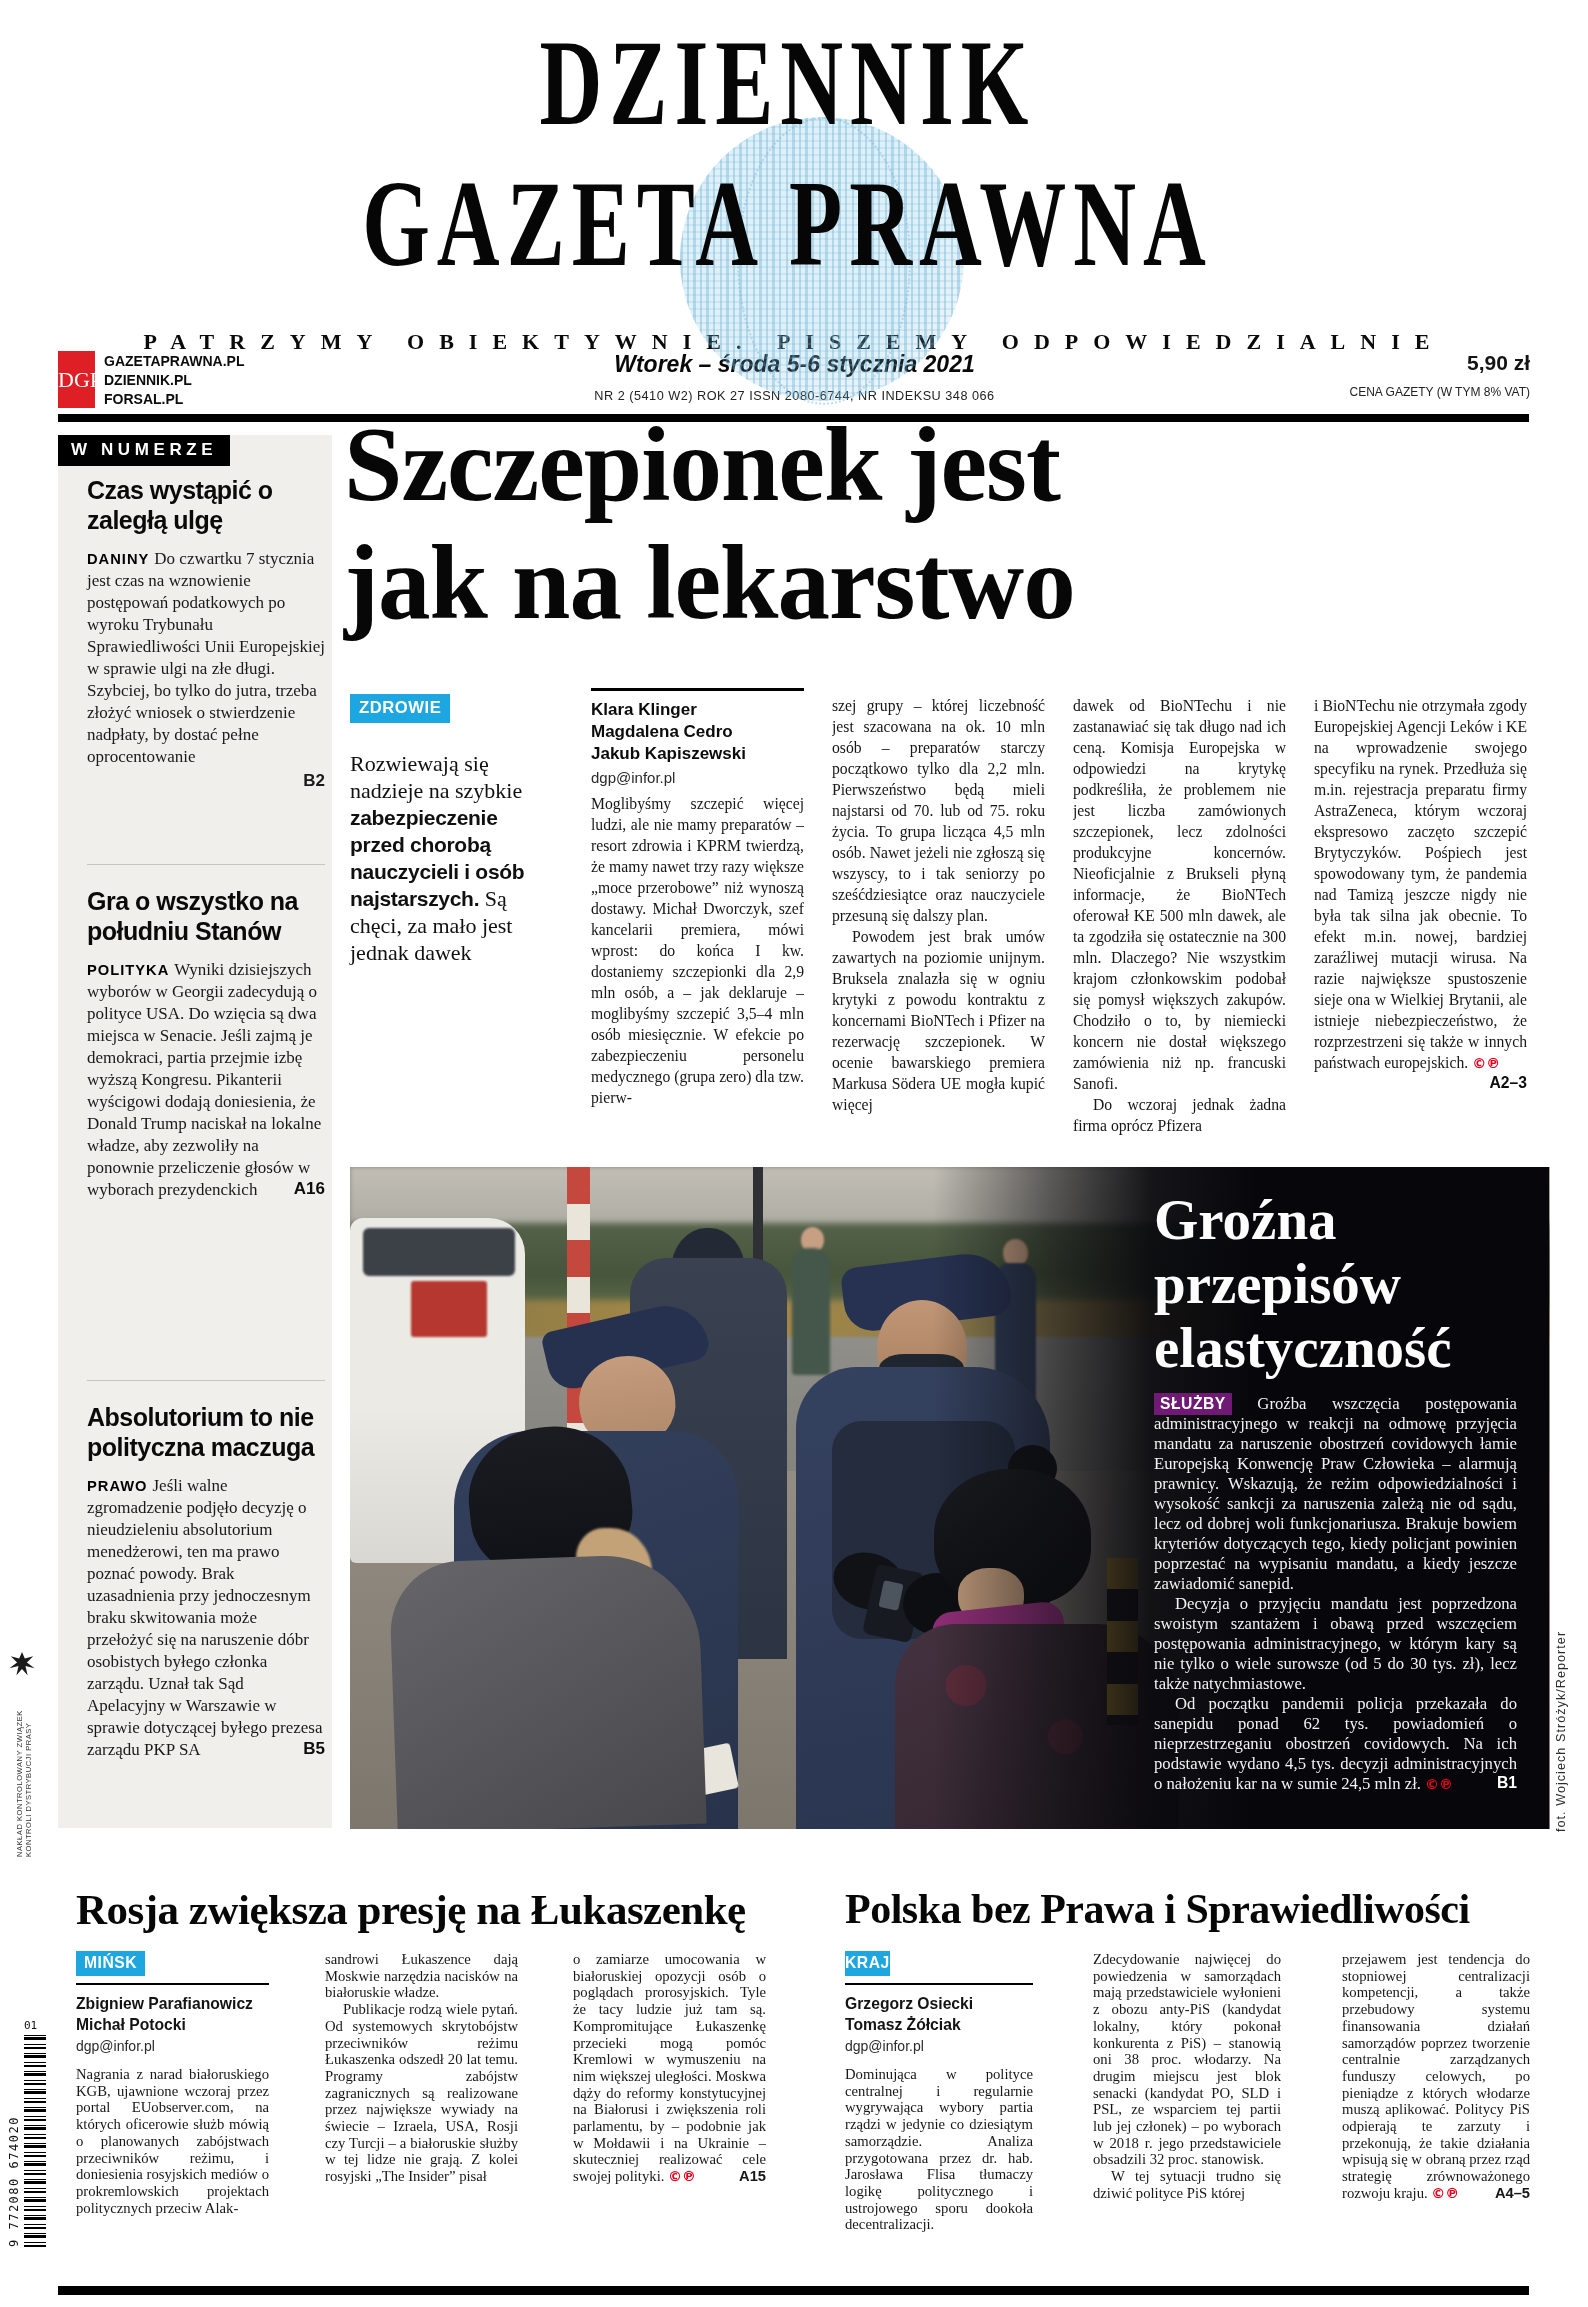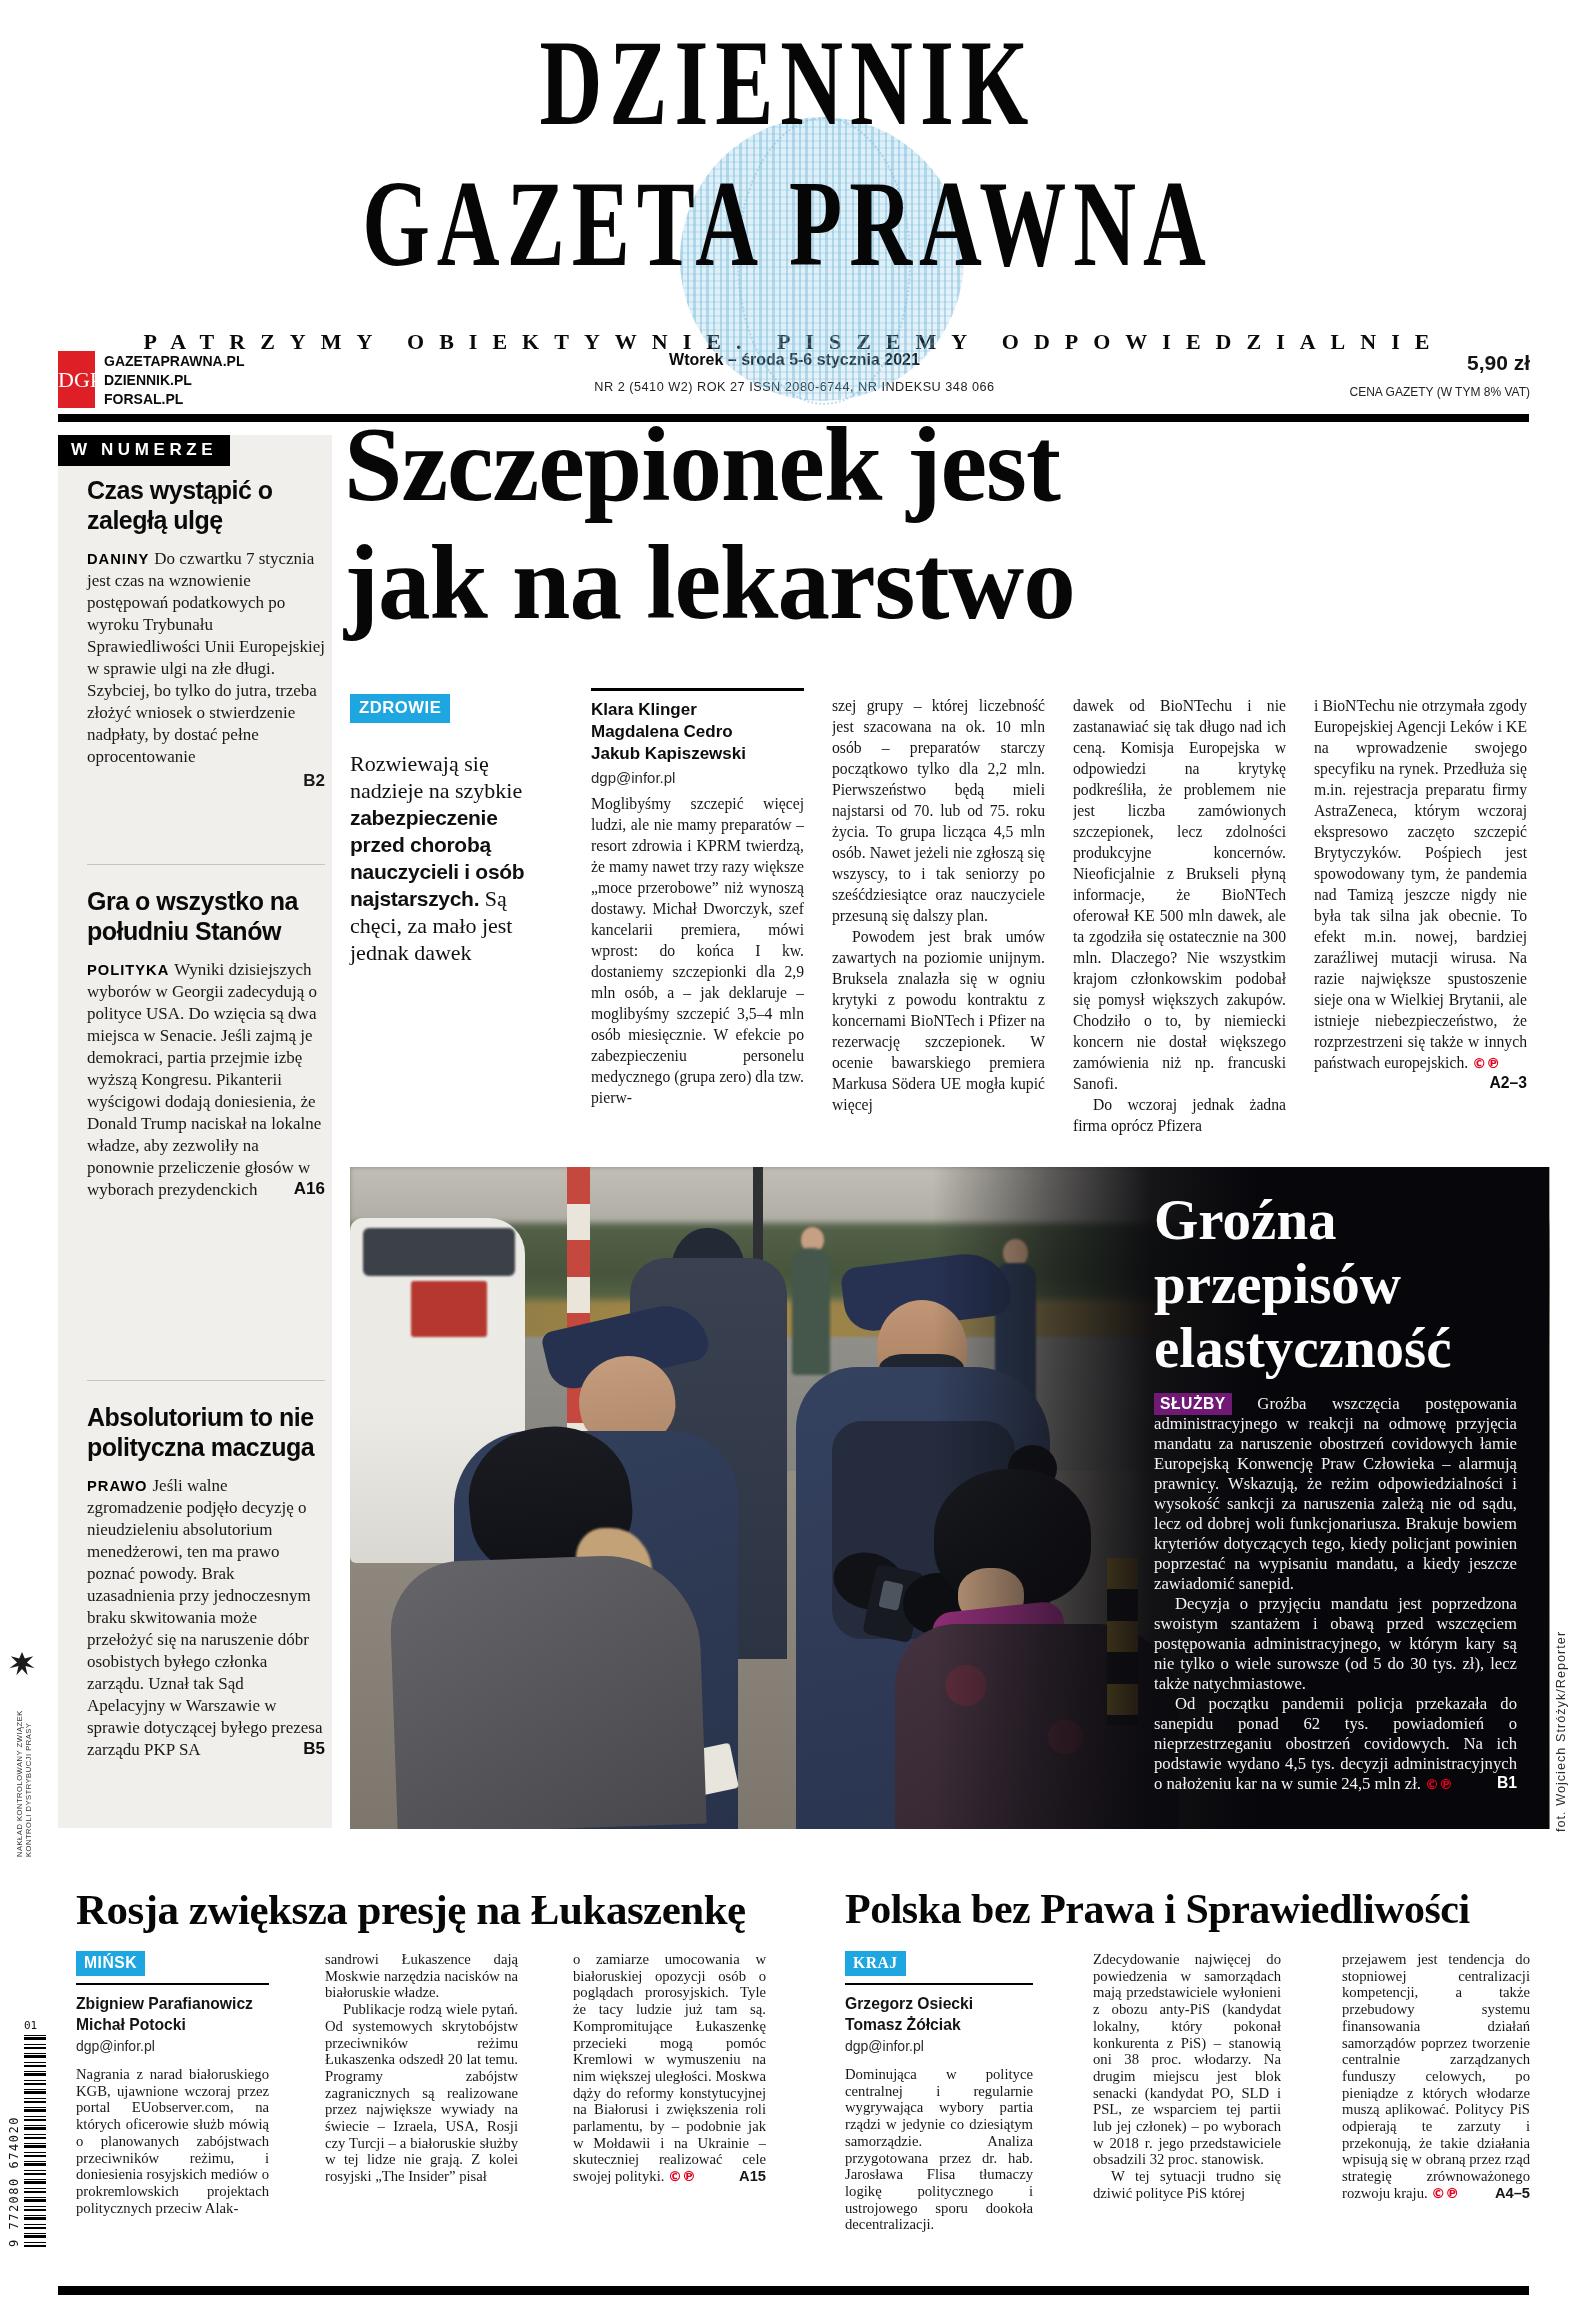--- a/index.html
+++ b/index.html
@@ -21,21 +21,21 @@
       border-radius:50%;}
   #tagline{left:0;top:329px;width:1588px;text-align:center;
            font-family:"Liberation Serif",serif;font-weight:700;font-size:22px;letter-spacing:15px;color:#0a0a0a;}
   
   #infobar{left:0;top:351px;width:1588px;height:61px;font-family:"Liberation Sans",sans-serif;}
   #dgp-logo{left:58px;top:0px;width:37px;height:57px;background:#df1f26;color:#fff;
             font-family:"Liberation Serif",serif;font-size:22px;line-height:18px;text-align:center;
             display:flex;flex-direction:column;justify-content:center;}
   .sites{left:104px;top:1px;font-weight:700;font-size:14px;line-height:19px;color:#0b0b0b;}
   #ib-center{left:490px;top:0;width:609px;text-align:center;}
-  #ib-date{font-weight:700;font-size:16px;color:#090909;}
+  #ib-date{font-weight:700;font-size:23px;color:#090909;font-style:italic;}
   #ib-issue{font-size:12.7px;color:#222;margin-top:11px;letter-spacing:0.5px;}
   #ib-right{left:1175px;top:0;width:355px;text-align:right;}
   #ib-price{font-weight:700;font-size:21px;}
   #ib-pricenote{font-size:12px;margin-top:10px;color:#222;}
   .rule-heavy{background:#000;}
   
   #sidebar{left:58px;top:435px;width:274px;height:1393px;background:#f0efeb;}
   #sb-tag{position:absolute;left:0;top:0px;background:#000;color:#fff;
           font:700 17px "Liberation Sans",sans-serif;letter-spacing:4.6px;padding:5px 13px 6px;}
   .sb-item{position:absolute;left:29px;width:238px;}
@@ -295,21 +295,21 @@
       <p>sandrowi Łukaszence dają Moskwie narzędzia nacisków na białoruskie władze.</p>
       <p class="ind">Publikacje rodzą wiele pytań. Od systemowych skrytobójstw przeciwników reżimu Łukaszenka odszedł 20 lat temu. Programy zabójstw zagranicznych są realizowane przez największe wywiady na świecie – Izraela, USA, Rosji czy Turcji – a białoruskie służby w tej lidze nie grają. Z kolei rosyjski „The Insider” pisał</p>
     </div>
     <div class="abs botcol" style="left:573px;top:1951px;width:193px;height:331px;">
       <p><span>o zamiarze umocowania w białoruskiej opozycji osób o poglądach prorosyjskich. Tyle że tacy ludzie już tam są. Kompromitujące Łukaszenkę przecieki mogą pomóc Kremlowi w wymuszeniu na nim większej uległości. Moskwa dąży do reformy konstytucyjnej na Białorusi i zwiększenia roli parlamentu, by – podobnie jak w Mołdawii i na Ukrainie – skuteczniej realizować cele swojej polityki. </span><span class="pp">©℗</span><span class="pref-s">A15</span></p>
     </div>
   </section>
 
   <section>
     <h2 class="abs bot-head" style="left:845px;top:1885px;margin:0;width:690px;font-size:42px;">Polska bez Prawa i Sprawiedliwości</h2>
-    <div class="abs" style="left:845px;top:1951px;"><span class="tag" style="font-size:15.7px;padding:3px 8px 4px;font-family:Liberation Serif, serif;">KRAJ</span></div>
+    <div class="abs" style="left:845px;top:1951px;"><span class="tag" style="font-size:15.7px;padding:3px 0 4px;">KRAJ</span></div>
     <div class="abs tag-rule" style="left:845px;top:1983px;width:188px;"></div>
     <div class="abs bot-authors" style="left:845px;top:1993px;width:188px;">
       <div>Grzegorz Osiecki</div>
       <div>Tomasz Żółciak</div>
       <div class="bot-email">dgp@infor.pl</div>
     </div>
     <div class="abs botcol" style="left:845px;top:2066px;width:188px;height:216px;">
       <p>Dominująca w polityce centralnej i regularnie wygrywająca wybory partia rządzi w jedynie co dziesiątym samorządzie. Analiza przygotowana przez dr. hab. Jarosława Flisa tłumaczy logikę politycznego i ustrojowego sporu dookoła decentralizacji.</p>
     </div>
     <div class="abs botcol" style="left:1093px;top:1951px;width:188px;height:331px;">

